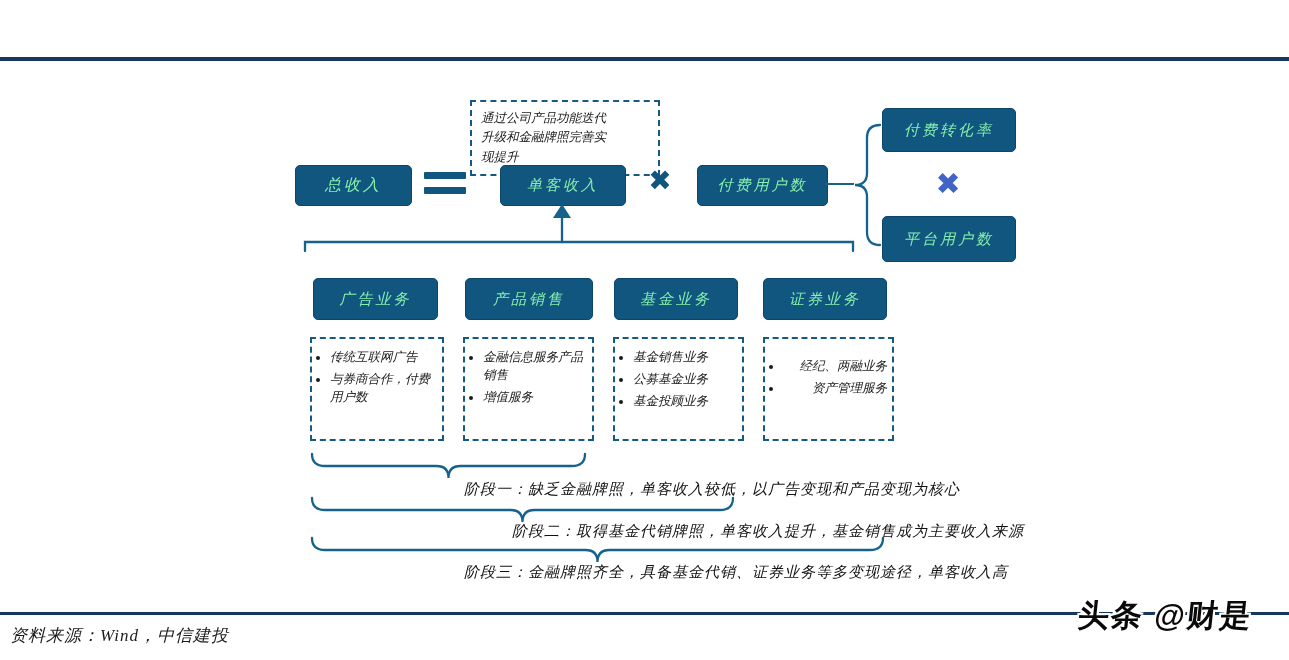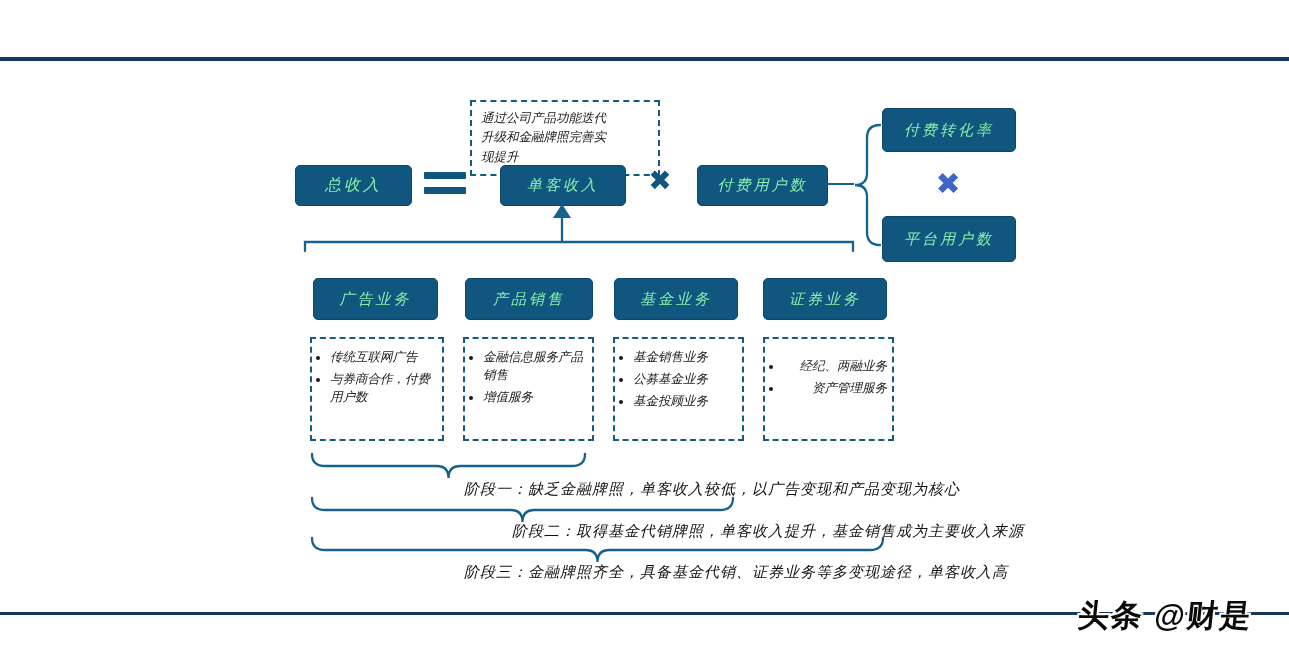--- a/index.html
+++ b/index.html
@@ -133,15 +133,16 @@
     <path d="M1 2 Q1 14 14 14 L199.5 14 Q211.5 14 211.5 26 Q211.5 14 223.5 14 L409 14 Q422 14 422 2"></path>
   </svg>
   <div class="stage-caption" style="left:464px;top:522px;margin-left:48px;">阶段二：取得基金代销牌照，单客收入提升，基金销售成为主要收入来源</div>
 
   <svg class="brace" style="left:311px;top:536px;" width="573" height="28" viewBox="0 0 573 28">
     <path d="M1 2 Q1 14 14 14 L274.5 14 Q286.5 14 286.5 26 Q286.5 14 298.5 14 L559 14 Q572 14 572 2"></path>
   </svg>
   <div class="stage-caption" style="left:464px;top:563px;">阶段三：金融牌照齐全，具备基金代销、证券业务等多变现途径，单客收入高</div>
 
   <div class="rule-bottom"></div>
+  <div class="source">资料来源：Wind，中信建投</div>
   <div class="watermark">头条 @财是</div>
 
 </div>
 
 </body></html>

